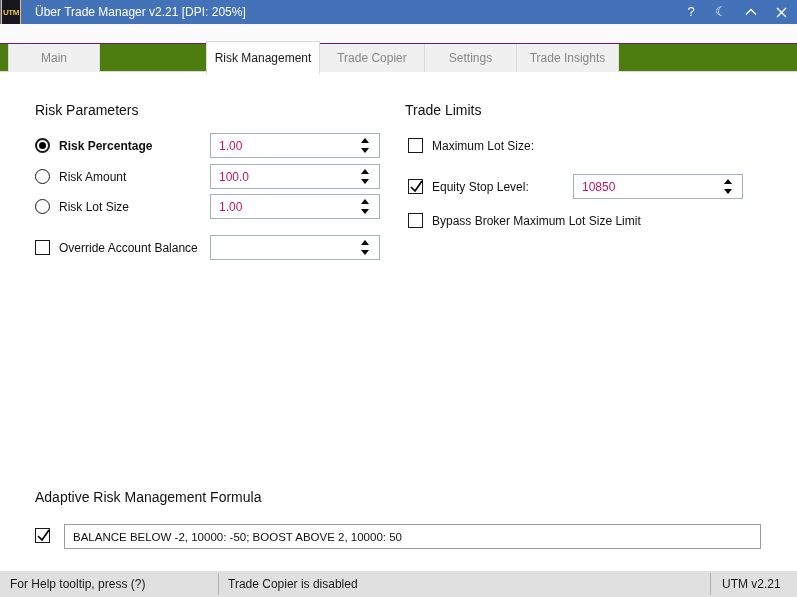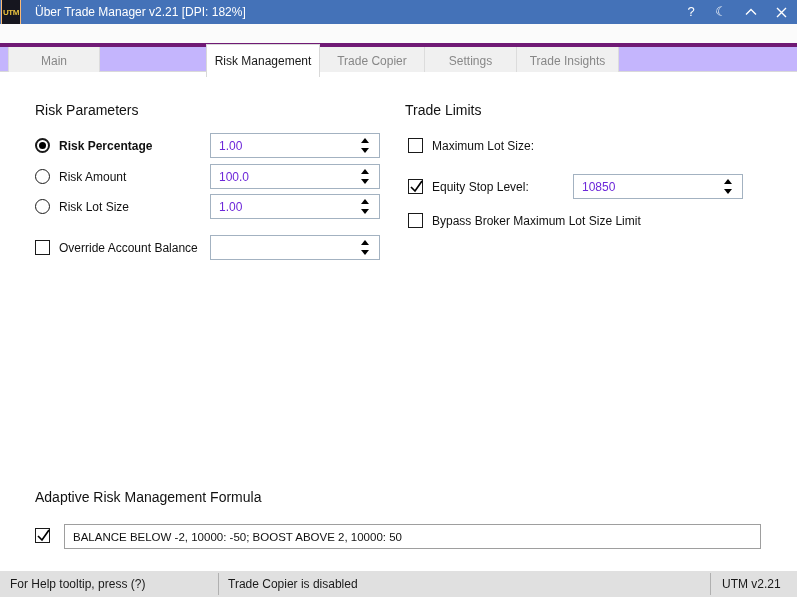--- a/index.html
+++ b/index.html
@@ -14,21 +14,21 @@
     border:1px solid #fdba74; color:#e7c13f; font-size:8px; font-weight:bold;
     display:flex; align-items:center; justify-content:center; letter-spacing:-0.5px; }
   .title-text { color:#fff; font-size:12px; margin-left:14px; white-space:nowrap; }
   .tb-controls { position:absolute; right:8px; top:0; height:24px; display:flex; align-items:center; gap:14px; }
   .tb-btn { color:#fff; font-size:13px; width:16px; text-align:center; cursor:default; line-height:24px; }
   .tb-btn svg { display:block; margin:auto; }
 
   
   .gap-strip { position:absolute; top:24px; left:0; width:797px; height:19px; background:#fbfbfb; }
   .tabstrip { position:absolute; top:43px; left:0; width:797px; height:29px;
-    background:#c4b5fd; border-top:4px solid #701a75; border-bottom:1px solid #d9d9d9; }
+    background:#4d7c0f; border-top:1px solid #701a75; border-bottom:1px solid #d9d9d9; }
   .tab { position:absolute; top:0; height:28px; background:#f0f0f0; color:#878787;
     font-size:12px; text-align:center; line-height:28px; border-right:1px solid #dcdcdc; }
   .tab:first-of-type { border-left:1px solid #dcdcdc; }
   .tab.active { top:-3px; height:33px; line-height:32px; background:#ffffff; color:#1a1a1a;
     border:1px solid #d9d9d9; border-bottom:none; z-index:3; }
 
   
   .content { position:absolute; top:72px; left:0; width:797px; height:498px; background:#fff; }
   .section-heading { position:absolute; font-size:14px; color:#111; }
 
@@ -41,21 +41,21 @@
     margin:-3.5px 0 0 -3.5px; border-radius:50%; background:#000; }
   .radio.selected .dot { display:block; }
 
   .checkbox { position:absolute; width:15px; height:15px; border:1.5px solid #1a1a1a; background:#fff; }
   .checkbox svg { display:none; position:absolute; left:-1px; top:-2px; }
   .checkbox.checked svg { display:block; }
 
   .spinfield { position:absolute; width:170px; height:25px; border:1px solid #a3b2c1; background:#fff; }
   .spinfield input { position:absolute; left:0; top:0; width:140px; height:23px; border:none;
     outline:none; font-family:"Liberation Sans","DejaVu Sans",sans-serif; font-size:12px;
-    padding-left:8px; color:#6d28d9; background:transparent; }
+    padding-left:8px; color:#be185d; background:transparent; }
   .spinners { position:absolute; right:6px; top:0; height:23px; width:12px;
     display:flex; flex-direction:column; justify-content:center; gap:5px; }
   .tri-up { width:0; height:0; border-left:4px solid transparent; border-right:4px solid transparent;
     border-bottom:5px solid #000; }
   .tri-down { width:0; height:0; border-left:4px solid transparent; border-right:4px solid transparent;
     border-top:5px solid #000; }
 
   .formula-field { position:absolute; left:64px; top:452px; width:697px; height:25px;
     border:1px solid #9e9e9e; background:#fff; }
   .formula-field input { width:100%; height:23px; border:none; outline:none; font-size:11.5px;
@@ -67,21 +67,21 @@
   .statusbar .cell { position:absolute; top:0; height:26px; line-height:26px; white-space:nowrap; }
   .sb-div { position:absolute; top:2px; width:1px; height:22px; background:#b0b0b0; }
 </style>
 </head>
 <body>
 
 <div class="window">
 
   <div class="titlebar">
     <div class="app-icon">UTM</div>
-    <div class="title-text">Über Trade Manager v2.21 [DPI: 182%]</div>
+    <div class="title-text">Über Trade Manager v2.21 [DPI: 205%]</div>
     <div class="tb-controls">
       <div class="tb-btn">?</div>
       <div class="tb-btn">☾</div>
       <div class="tb-btn">
         <svg width="12" height="8" viewBox="0 0 12 8">
             <polyline points="1,6.5 6,1.5 11,6.5" fill="none" stroke="#ffffff" stroke-width="1.4"></polyline>
           </svg>
       </div>
       <div class="tb-btn">
         <svg width="11" height="11" viewBox="0 0 11 11">

